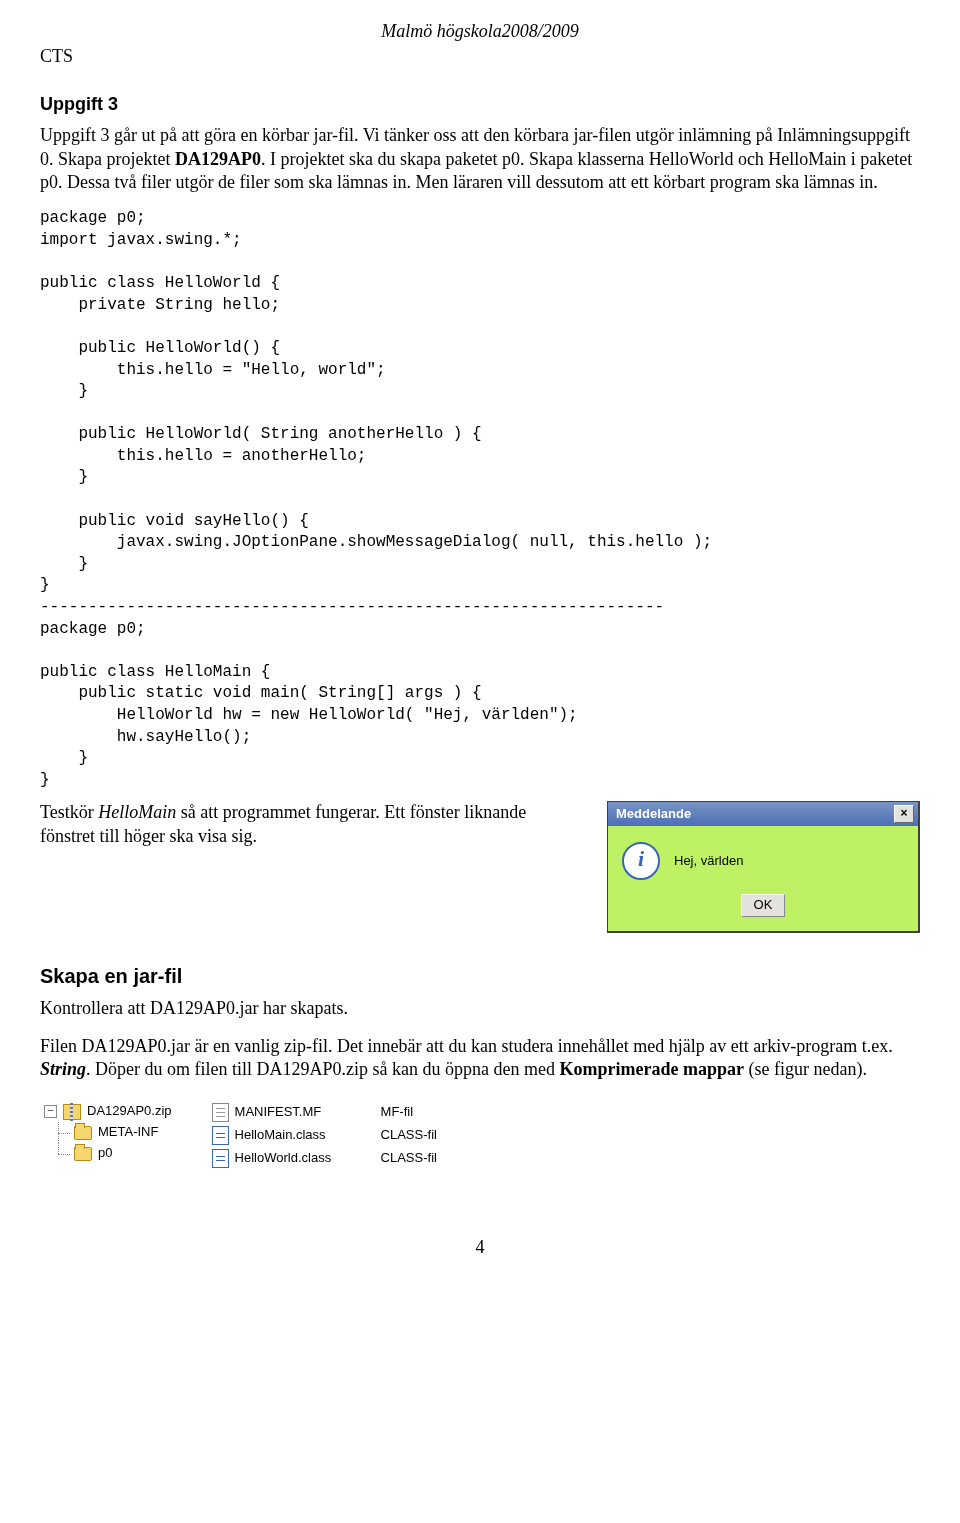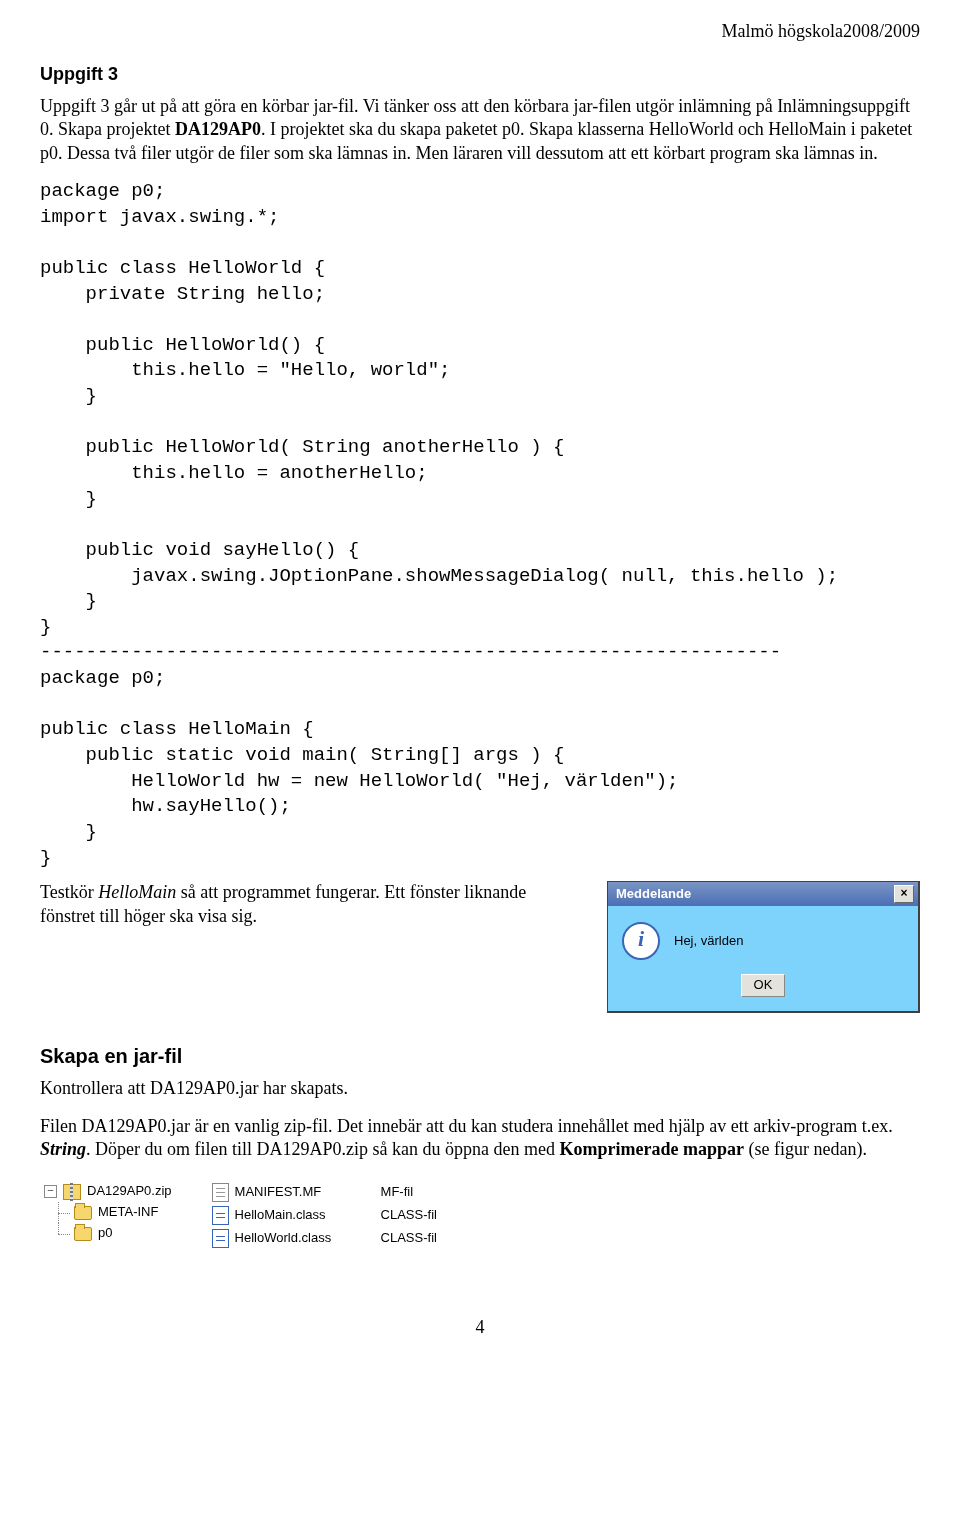--- a/index.html
+++ b/index.html
@@ -12,44 +12,45 @@
     line-height: 1.3;
   }
   .page {
     width: 880px;
     margin: 0 auto;
     padding: 20px 40px 40px 40px;
     position: relative;
   }
   .hdr {
     display: flex;
-    justify-content: flex-end;
+    justify-content: center;
     font-size: 18px;
     margin-bottom: 2px;
+    font-style: italic;
   }
   .hdr2 {
     font-size: 18px;
     margin-bottom: 24px;
   }
   h1 {
     font-family: Arial, Helvetica, sans-serif;
     font-weight: bold;
     font-size: 18px;
     margin: 20px 0 8px 0;
   }
   h2 {
     font-family: Arial, Helvetica, sans-serif;
     font-weight: bold;
     font-size: 20px;
     margin: 30px 0 8px 0;
   }
   p { margin: 6px 0 14px 0; }
   .code {
     font-family: "Courier New", Courier, monospace;
-    font-size: 19px;
+    font-size: 16px;
     white-space: pre;
     line-height: 1.35;
     margin: 4px 0 10px 0;
   }
   .italic { font-style: italic; }
   .bold { font-weight: bold; }
   .pagenum {
     text-align: center;
     margin-top: 60px;
     font-size: 18px;
@@ -61,21 +62,21 @@
     margin: 10px 0 22px 0;
   }
   .row p { flex: 1; margin: 0; }
 
   
   .dialog {
     width: 310px;
     border: 1px solid #404040;
     border-right: 2px solid #404040;
     border-bottom: 2px solid #404040;
-    background: #7dd3fc;
+    background: #bef264;
     font-family: Tahoma, Arial, sans-serif;
     font-size: 13px;
   }
   .titlebar {
     display: flex;
     align-items: center;
     justify-content: space-between;
     background: linear-gradient(#7a95c4, #4a6fb6);
     color: #fff;
     padding: 3px 4px 3px 8px;
@@ -189,20 +190,21 @@
 </style>
 </head>
 <body>
 
 <div class="page">
 
   <div class="hdr">
     <span>Malmö högskola</span>
     <span>2008/2009</span>
   </div>
+  <div class="hdr2">CTS</div>
 
   <h1>Uppgift 3</h1>
 
   <p>
     <span>Uppgift 3 går ut på att göra en körbar jar-fil. Vi tänker oss att den körbara jar-filen utgör inlämning på Inlämningsuppgift 0. Skapa projektet </span><span class="bold">DA129AP0</span><span>. I projektet ska du skapa paketet p0. Skapa klasserna HelloWorld och HelloMain i paketet p0. Dessa två filer utgör de filer som ska lämnas in. Men läraren vill dessutom att ett körbart program ska lämnas in.</span>
   </p>
 
   <div class="code">package p0;
 import javax.swing.*;
 

